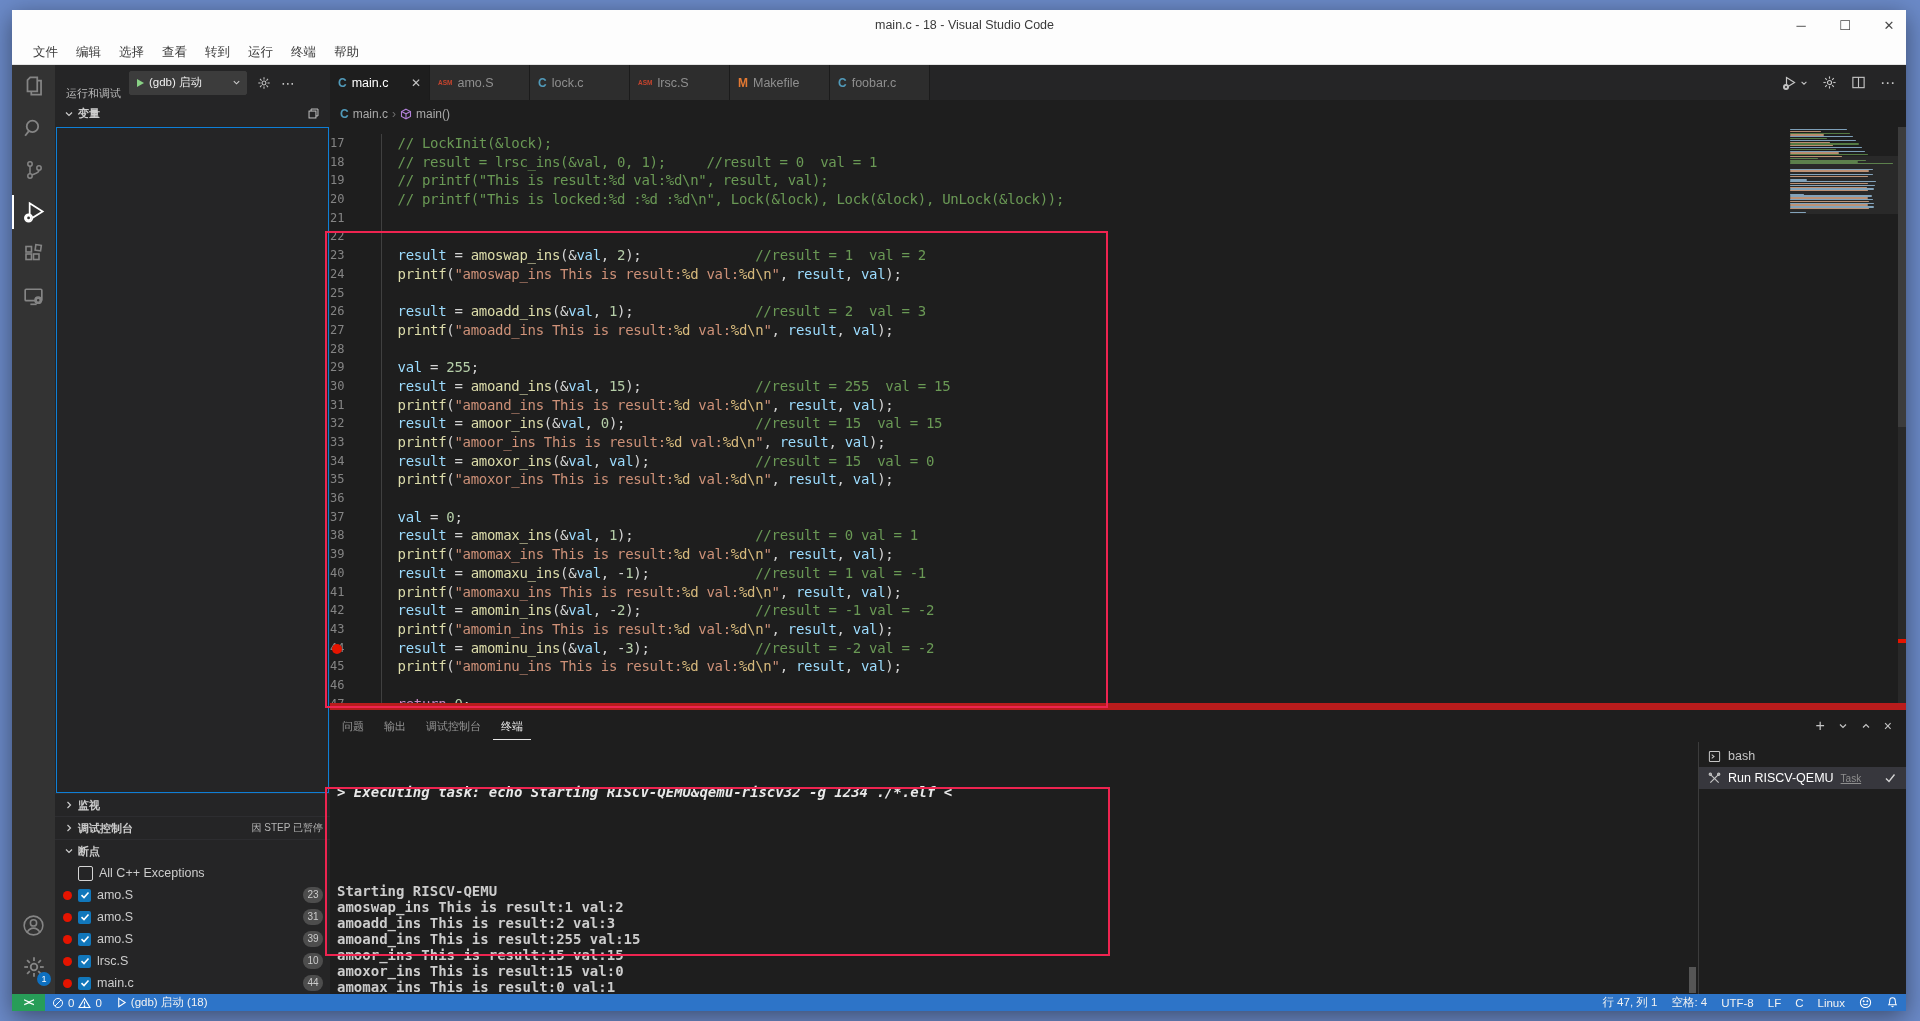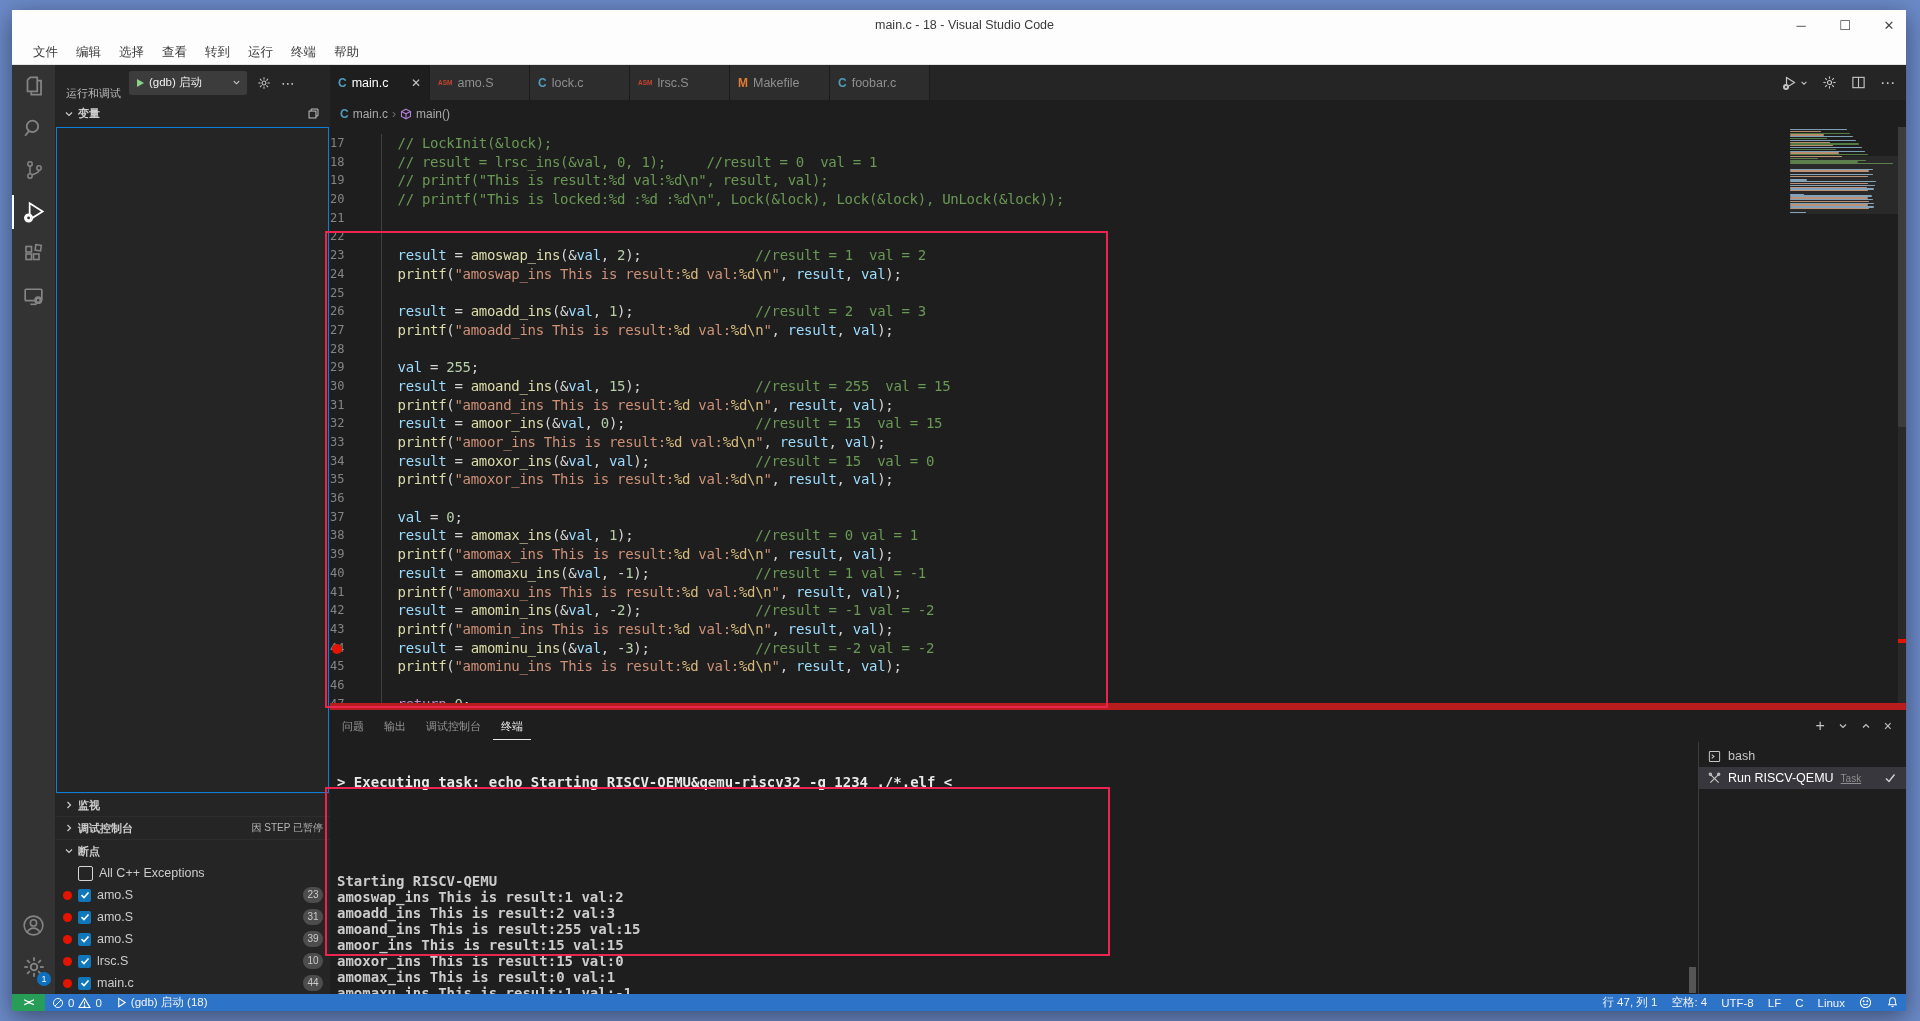--- a/index.html
+++ b/index.html
@@ -81,21 +81,21 @@
   .ruler-mark{position:absolute;right:0;width:8px;height:4px;}
   
   .panel{height:284px;flex:none;border-top:7px solid #b91c1c;background:#1e1e1e;position:relative;display:flex;flex-direction:column;}
   .panel-tabs{height:32px;flex:none;display:flex;align-items:center;padding-left:4px;position:relative;}
   .panel-tab{font-size:11px;color:#969696;padding:6px 8px 5px;margin-right:4px;text-transform:uppercase;}
   .panel-tab.active{color:#e7e7e7;border-bottom:1px solid #e7e7e7;}
   .panel-actions{position:absolute;right:14px;top:0;height:32px;display:flex;align-items:center;gap:13px;color:#c5c5c5;font-size:13px;}
   .panel-body{flex:1;position:relative;min-height:0;}
   .term-content{position:absolute;left:7px;top:0;right:230px;bottom:0;font-family:"DejaVu Sans Mono",monospace;
     font-size:14px;font-weight:bold;color:#cccccc;line-height:15.9px;white-space:pre;}
-  .term-exec{line-height:16px;color:#e8e8e8;}
+  .term-exec{margin-top:10px;line-height:16px;color:#e8e8e8;font-style:italic;}
   .term-gap{height:21px;}
   .term-line{color:#cccccc;}
   .term-scroll-thumb{position:absolute;right:210px;top:225px;width:7px;height:26px;background:#555555;}
   .term-list{position:absolute;right:0;top:0;bottom:0;width:208px;border-left:1px solid #3c3c3c;padding-top:3px;box-sizing:border-box;}
   .term-list-row{height:22px;display:flex;align-items:center;padding:0 8px;gap:7px;font-size:12.5px;color:#c5c5c5;position:relative;}
   .term-list-row.selected{background:#37373d;color:#ffffff;}
   .term-list-row .suffix{color:#8f8f8f;font-size:10px;text-decoration:underline;}
   .term-list-row .check{position:absolute;right:10px;color:#d4d4d4;}
   .term-ico{width:14px;height:14px;flex:none;display:flex;align-items:center;justify-content:center;color:#c5c5c5;}
   

